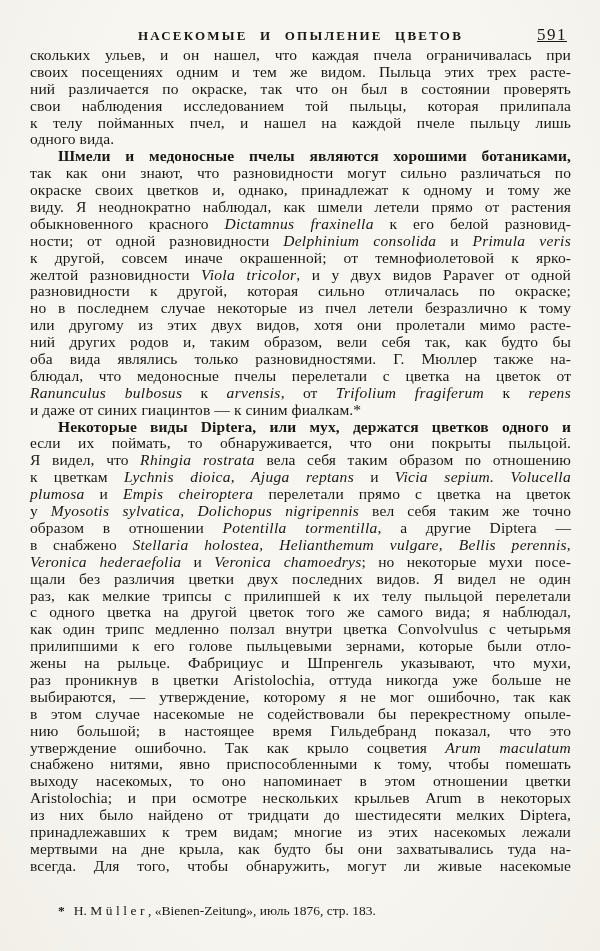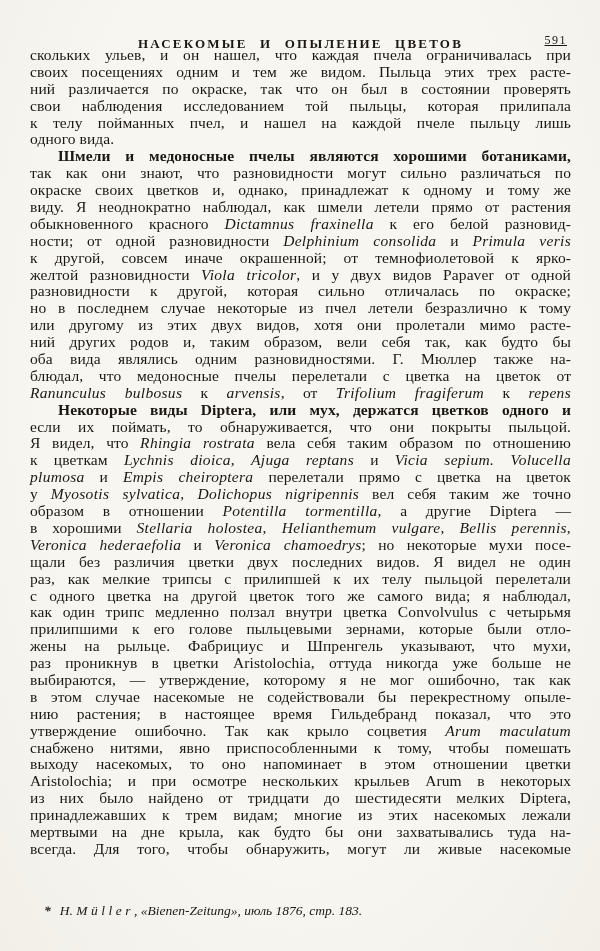--- a/index.html
+++ b/index.html
@@ -3,39 +3,39 @@
 <meta charset="utf-8">
 <style>
   html,body{margin:0;padding:0;background:#e8e6e1;}
   .page{
     position:relative;width:600px;height:951px;margin:0 auto;
     background:#f6f4ef;
     background-image:radial-gradient(ellipse at 50% 40%, #f8f6f1 60%, #f1efe8 100%);
     font-family:"Liberation Serif", serif;
     color:#1b1813;overflow:hidden;
   }
-  .running-head{position:absolute;top:32px;left:30px;width:541px;height:22px;}
+  .running-head{position:absolute;top:24px;left:30px;width:541px;height:22px;}
   .head-title{
     position:absolute;left:0;right:0;top:4px;text-align:center;
     font-weight:700;font-size:13px;letter-spacing:2.2px;word-spacing:7px;
   }
-  .page-num{position:absolute;right:4px;top:1px;font-size:12px;letter-spacing:1.5px;text-decoration:underline;}
+  .page-num{position:absolute;right:4px;top:1px;font-size:17px;letter-spacing:1.5px;text-decoration:underline;}
   .body-text{
     position:absolute;left:30px;top:47px;width:541px;
     font-size:15.5px;line-height:16.9px;letter-spacing:0.1px;
   }
   .line{
     text-align:justify;text-align-last:justify;-moz-text-align-last:justify;
     height:16.9px;overflow:visible;white-space:nowrap0;
   }
   .line.no-just{text-align-last:left;-moz-text-align-last:left;}
   .line.indent{text-indent:28px;font-weight:bold;}
   .lat{font-style:italic;letter-spacing:0.3px;}
   .sp{letter-spacing:3.5px;}
-  .footnote{position:absolute;left:44px;top:902px;font-size:13.5px;line-height:17px;font-style:italic;}
+  .footnote{position:absolute;left:58px;top:902px;font-size:13.5px;line-height:17px;}
   .fn-marker{display:inline-block;margin-right:9px;font-weight:700;}
 </style>
 </head>
 <body>
 
 <div class="page">
 
   <div class="running-head">
     <div class="head-title">НАСЕКОМЫЕ И ОПЫЛЕНИЕ ЦВЕТОВ</div>
     <div class="page-num">591</div>
@@ -56,44 +56,45 @@
         <div class="line"><span>окраске своих цветков и, однако, принадлежат к одному и тому же</span></div>
         <div class="line"><span>виду. Я неоднократно наблюдал, как шмели летели прямо от растения</span></div>
         <div class="line"><span>обыкновенного красного </span><span class="lat">Dictamnus fraxinella</span><span> к его белой разновид-</span></div>
         <div class="line"><span>ности; от одной разновидности </span><span class="lat">Delphinium consolida</span><span> и </span><span class="lat">Primula veris</span></div>
         <div class="line"><span>к другой, совсем иначе окрашенной; от темнофиолетовой к ярко-</span></div>
         <div class="line"><span>желтой разновидности </span><span class="lat">Viola tricolor</span><span>, и у двух видов Papaver от одной</span></div>
         <div class="line"><span>разновидности к другой, которая сильно отличалась по окраске;</span></div>
         <div class="line"><span>но в последнем случае некоторые из пчел летели безразлично к тому</span></div>
         <div class="line"><span>или другому из этих двух видов, хотя они пролетали мимо расте-</span></div>
         <div class="line"><span>ний других родов и, таким образом, вели себя так, как будто бы</span></div>
-        <div class="line"><span>оба вида являлись одним разновидностями. Г. Мюллер также на-</span></div>
+        <div class="line"><span>оба вида являлись только разновидностями. Г. Мюллер также на-</span></div>
         <div class="line"><span>блюдал, что медоносные пчелы перелетали с цветка на цветок от</span></div>
         <div class="line"><span class="lat">Ranunculus bulbosus</span><span> к </span><span class="lat">arvensis</span><span>, от </span><span class="lat">Trifolium fragiferum</span><span> к </span><span class="lat">repens</span></div>
+        <div class="line no-just"><span>и даже от синих гиацинтов — к синим фиалкам.*</span></div>
       </div>
       <div>
         <div class="line indent"><span>Некоторые виды Diptera, или мух, держатся цветков одного и</span></div>
         <div class="line"><span>если их поймать, то обнаруживается, что они покрыты пыльцой.</span></div>
         <div class="line"><span>Я видел, что </span><span class="lat">Rhingia rostrata</span><span> вела себя таким образом по отношению</span></div>
         <div class="line"><span>к цветкам </span><span class="lat">Lychnis dioica, Ajuga reptans</span><span> и </span><span class="lat">Vicia sepium. Volucella</span></div>
         <div class="line"><span class="lat">plumosa</span><span> и </span><span class="lat">Empis cheiroptera</span><span> перелетали прямо с цветка на цветок</span></div>
         <div class="line"><span>у </span><span class="lat">Myosotis sylvatica, Dolichopus nigripennis</span><span> вел себя таким же точно</span></div>
         <div class="line"><span>образом в отношении </span><span class="lat">Potentilla tormentilla</span><span>, а другие Diptera —</span></div>
-        <div class="line"><span>в хорошими </span><span class="lat">Stellaria holostea, Helianthemum vulgare, Bellis perennis,</span></div>
+        <div class="line"><span>в снабжено </span><span class="lat">Stellaria holostea, Helianthemum vulgare, Bellis perennis,</span></div>
         <div class="line"><span class="lat">Veronica hederaefolia</span><span> и </span><span class="lat">Veronica chamoedrys</span><span>; но некоторые мухи посе-</span></div>
         <div class="line"><span>щали без различия цветки двух последних видов. Я видел не один</span></div>
         <div class="line"><span>раз, как мелкие трипсы с прилипшей к их телу пыльцой перелетали</span></div>
         <div class="line"><span>с одного цветка на другой цветок того же самого вида; я наблюдал,</span></div>
         <div class="line"><span>как один трипс медленно ползал внутри цветка Convolvulus с четырьмя</span></div>
         <div class="line"><span>прилипшими к его голове пыльцевыми зернами, которые были отло-</span></div>
         <div class="line"><span>жены на рыльце. Фабрициус и Шпренгель указывают, что мухи,</span></div>
         <div class="line"><span>раз проникнув в цветки Aristolochia, оттуда никогда уже больше не</span></div>
         <div class="line"><span>выбираются, — утверждение, которому я не мог ошибочно, так как</span></div>
         <div class="line"><span>в этом случае насекомые не содействовали бы перекрестному опыле-</span></div>
-        <div class="line"><span>нию растения; в настоящее время Гильдебранд показал, что это</span></div>
+        <div class="line"><span>нию большой; в настоящее время Гильдебранд показал, что это</span></div>
         <div class="line"><span>утверждение ошибочно. Так как крыло соцветия </span><span class="lat">Arum maculatum</span></div>
         <div class="line"><span>снабжено нитями, явно приспособленными к тому, чтобы помешать</span></div>
         <div class="line"><span>выходу насекомых, то оно напоминает в этом отношении цветки</span></div>
         <div class="line"><span>Aristolochia; и при осмотре нескольких крыльев Arum в некоторых</span></div>
         <div class="line"><span>из них было найдено от тридцати до шестидесяти мелких Diptera,</span></div>
         <div class="line"><span>принадлежавших к трем видам; многие из этих насекомых лежали</span></div>
         <div class="line"><span>мертвыми на дне крыла, как будто бы они захватывались туда на-</span></div>
         <div class="line"><span>всегда. Для того, чтобы обнаружить, могут ли живые насекомые</span></div>
       </div>
     </div>

